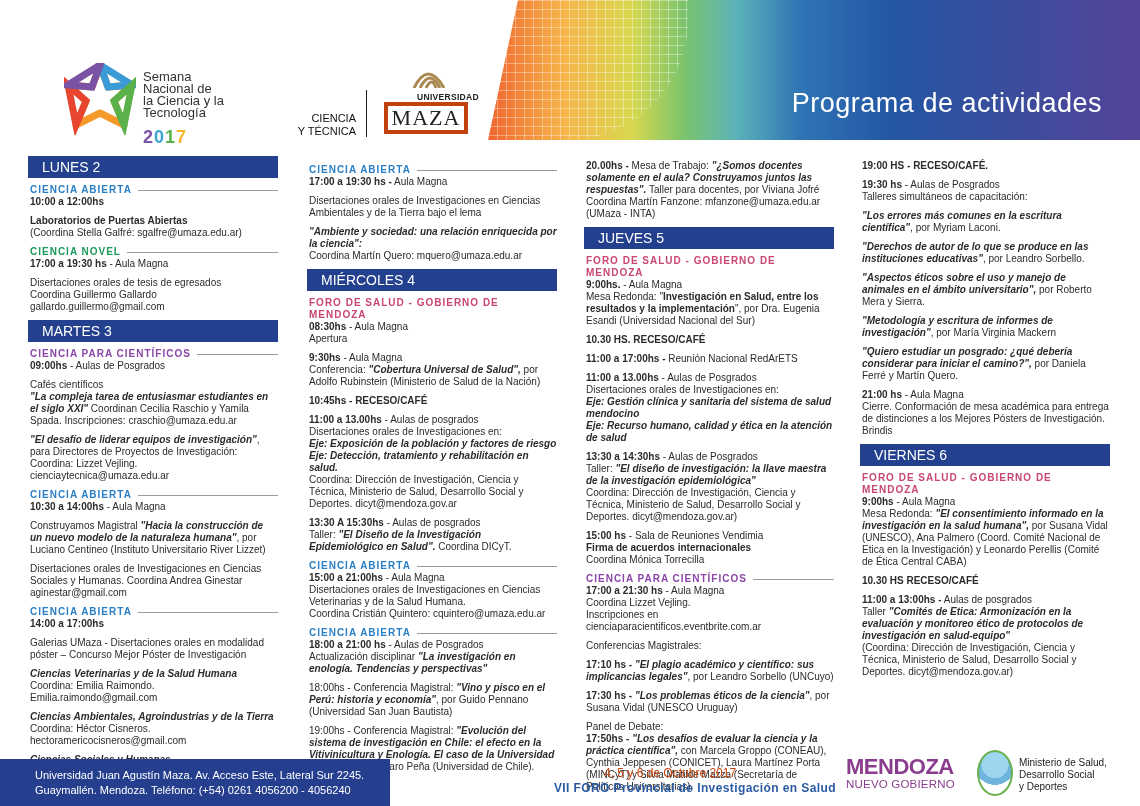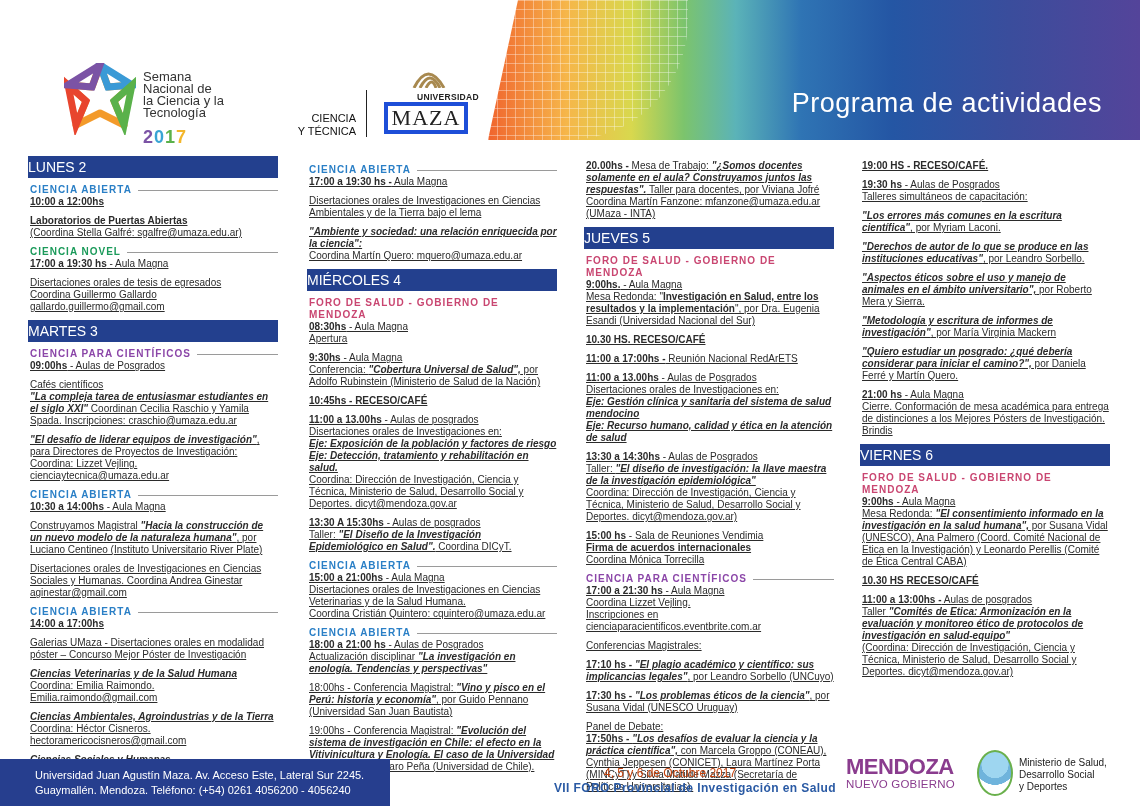--- a/index.html
+++ b/index.html
@@ -20,33 +20,33 @@
   .star { position: absolute; left: 0; top: 0; width: 72px; height: 72px; }
   .snct-text { position: absolute; left: 79px; top: 8px; font-size: 13px; line-height: 12px; color: #333; }
   .snct-year { position: absolute; left: 79px; top: 64px; font-size: 18px; font-weight: bold; letter-spacing: 1px; }
   .snct-year .y2 { color: #7b53a5; } .snct-year .y0 { color: #38a4d4; } .snct-year .y1 { color: #5ab14a; } .snct-year .y7 { color: #f3b62a; }
 
   .cyt-label { position: absolute; left: 290px; top: 112px; font-size: 11px; font-weight: normal; text-align: right; width: 66px; line-height: 13px; color: #111; }
   .cyt-divider { position: absolute; left: 366px; top: 90px; width: 1px; height: 47px; background: #222; }
   .umaza { position: absolute; left: 382px; top: 66px; width: 88px; height: 72px; }
   .umaza-arc { position: absolute; left: 28px; top: 0; width: 36px; height: 22px; }
   .umaza-label { position: absolute; left: 3px; top: 26px; font-size: 8.5px; font-weight: bold; color: #222; letter-spacing: .3px; padding-left: 32px; }
-  .umaza-box { position: absolute; left: 2px; top: 36px; width: 84px; height: 32px; border: 4px solid #1d4ed8; background: #fff; }
+  .umaza-box { position: absolute; left: 2px; top: 36px; width: 84px; height: 32px; border: 4px solid #c2410c; background: #fff; }
   .umaza-name { display: block; text-align: center; font-family: "Liberation Serif", serif; font-size: 22px; color: #222; line-height: 24px; letter-spacing: 1px; }
 
   
   .col { position: absolute; top: 156px; width: 248px; font-size: 10px; line-height: 12px; color: #2b2b2b; }
   .col1 { left: 30px; } .col2 { left: 309px; top: 160px; } .col3 { left: 586px; top: 160px; } .col4 { left: 862px; top: 160px; }
 
-  .day { background: #23408e; color: #fff; font-size: 14px; height: 22px; line-height: 22px; padding-left: 0; margin: 0 0 6px -2px; width: 250px; }
+  .day { background: #23408e; color: #fff; font-size: 14px; height: 22px; line-height: 22px; padding-left: 14px; margin: 0 0 6px -2px; width: 250px; }
   .section { font-size: 10px; font-weight: bold; letter-spacing: 1px; margin-top: 4px; display: flex; align-items: center; }
   .section::after { content: ""; flex: 1; height: 1px; background: #9a9a9a; margin-left: 6px; }
   .section.blue { color: #2a7fc6; } .section.green { color: #1b9a5a; } .section.purple { color: #8b46a8; } .section.pink { color: #c94671; }
   .section.pink::after { display: none; }
-  .p { margin-bottom: 7px; text-decoration: underline; }
+  .p { margin-bottom: 7px; }
   .b { font-weight: bold; }
   .bi { font-weight: bold; font-style: italic; }
 
   
   .footer-bar { position: absolute; left: 0; top: 759px; width: 390px; height: 47px; background: #263e8e; }
   .footer-addr { position: absolute; left: 35px; top: 768px; font-size: 11px; color: #ffffff; line-height: 15px; }
   .footer-dates { position: absolute; left: 604px; top: 766px; width: 232px; text-align: left; font-size: 12px; color: #c2410c; }
   .footer-event { position: absolute; left: 504px; top: 781px; width: 332px; text-align: right; font-size: 12px; font-weight: bold; color: #2a5aa4; letter-spacing: .4px; }
   .mendoza { position: absolute; left: 846px; top: 756px; }
   .mendoza-name { font-size: 22px; font-weight: bold; color: #8a3c8e; line-height: 22px; letter-spacing: -0.5px; }
@@ -105,21 +105,21 @@
     <div class="section green">CIENCIA NOVEL</div>
     <div class="p"><span class="b">17:00 a 19:30 hs</span><span class=""> - Aula Magna</span></div>
     <div class="p"><span class="">Disertaciones orales de tesis de egresados</span><br><span class="">Coordina Guillermo Gallardo</span><br><span class="">gallardo.guillermo@gmail.com</span></div>
     <div class="day">MARTES 3</div>
     <div class="section purple">CIENCIA PARA CIENTÍFICOS</div>
     <div class="p"><span class="b">09:00hs</span><span class=""> - Aulas de Posgrados</span></div>
     <div class="p"><span class="">Cafés científicos</span><br><span class="bi">"La compleja tarea de entusiasmar estudiantes en el siglo XXI"</span><span class=""> Coordinan Cecilia Raschio y Yamila Spada. Inscripciones: craschio@umaza.edu.ar</span></div>
     <div class="p"><span class="bi">"El desafío de liderar equipos de investigación"</span><span class="">, para Directores de Proyectos de Investigación: Coordina: Lizzet Vejling. cienciaytecnica@umaza.edu.ar</span></div>
     <div class="section blue">CIENCIA ABIERTA</div>
     <div class="p"><span class="b">10:30 a 14:00hs</span><span class=""> - Aula Magna</span></div>
-    <div class="p"><span class="">Construyamos Magistral </span><span class="bi">"Hacia la construcción de un nuevo modelo de la naturaleza humana"</span><span class="">, por Luciano Centineo (Instituto Universitario River Plate)</span></div>
+    <div class="p"><span class="">Construyamos Magistral </span><span class="bi">"Hacia la construcción de un nuevo modelo de la naturaleza humana"</span><span class="">, por Luciano Centineo (Instituto Universitario River Lizzet)</span></div>
     <div class="p"><span class="">Disertaciones orales de Investigaciones en Ciencias Sociales y Humanas. Coordina Andrea Ginestar aginestar@gmail.com</span></div>
     <div class="section blue">CIENCIA ABIERTA</div>
     <div class="p"><span class="b">14:00 a 17:00hs</span></div>
     <div class="p"><span class="">Galerias UMaza - Disertaciones orales en modalidad póster – Concurso Mejor Póster de Investigación</span></div>
     <div class="p"><span class="bi">Ciencias Veterinarias y de la Salud Humana</span><br><span class="">Coordina: Emilia Raimondo. Emilia.raimondo@gmail.com</span></div>
     <div class="p"><span class="bi">Ciencias Ambientales, Agroindustrias y de la Tierra</span><br><span class="">Coordina: Héctor Cisneros.</span><br><span class="">hectoramericocisneros@gmail.com</span></div>
     <div class="p"><span class="bi">Ciencias Sociales y Humanas</span><br><span class="">Coordina: Paola Boarelli. pvboarelli@yahoo.com.ar</span></div>
   </div>
 <div class="col col2">
     <div class="section blue">CIENCIA ABIERTA</div>

